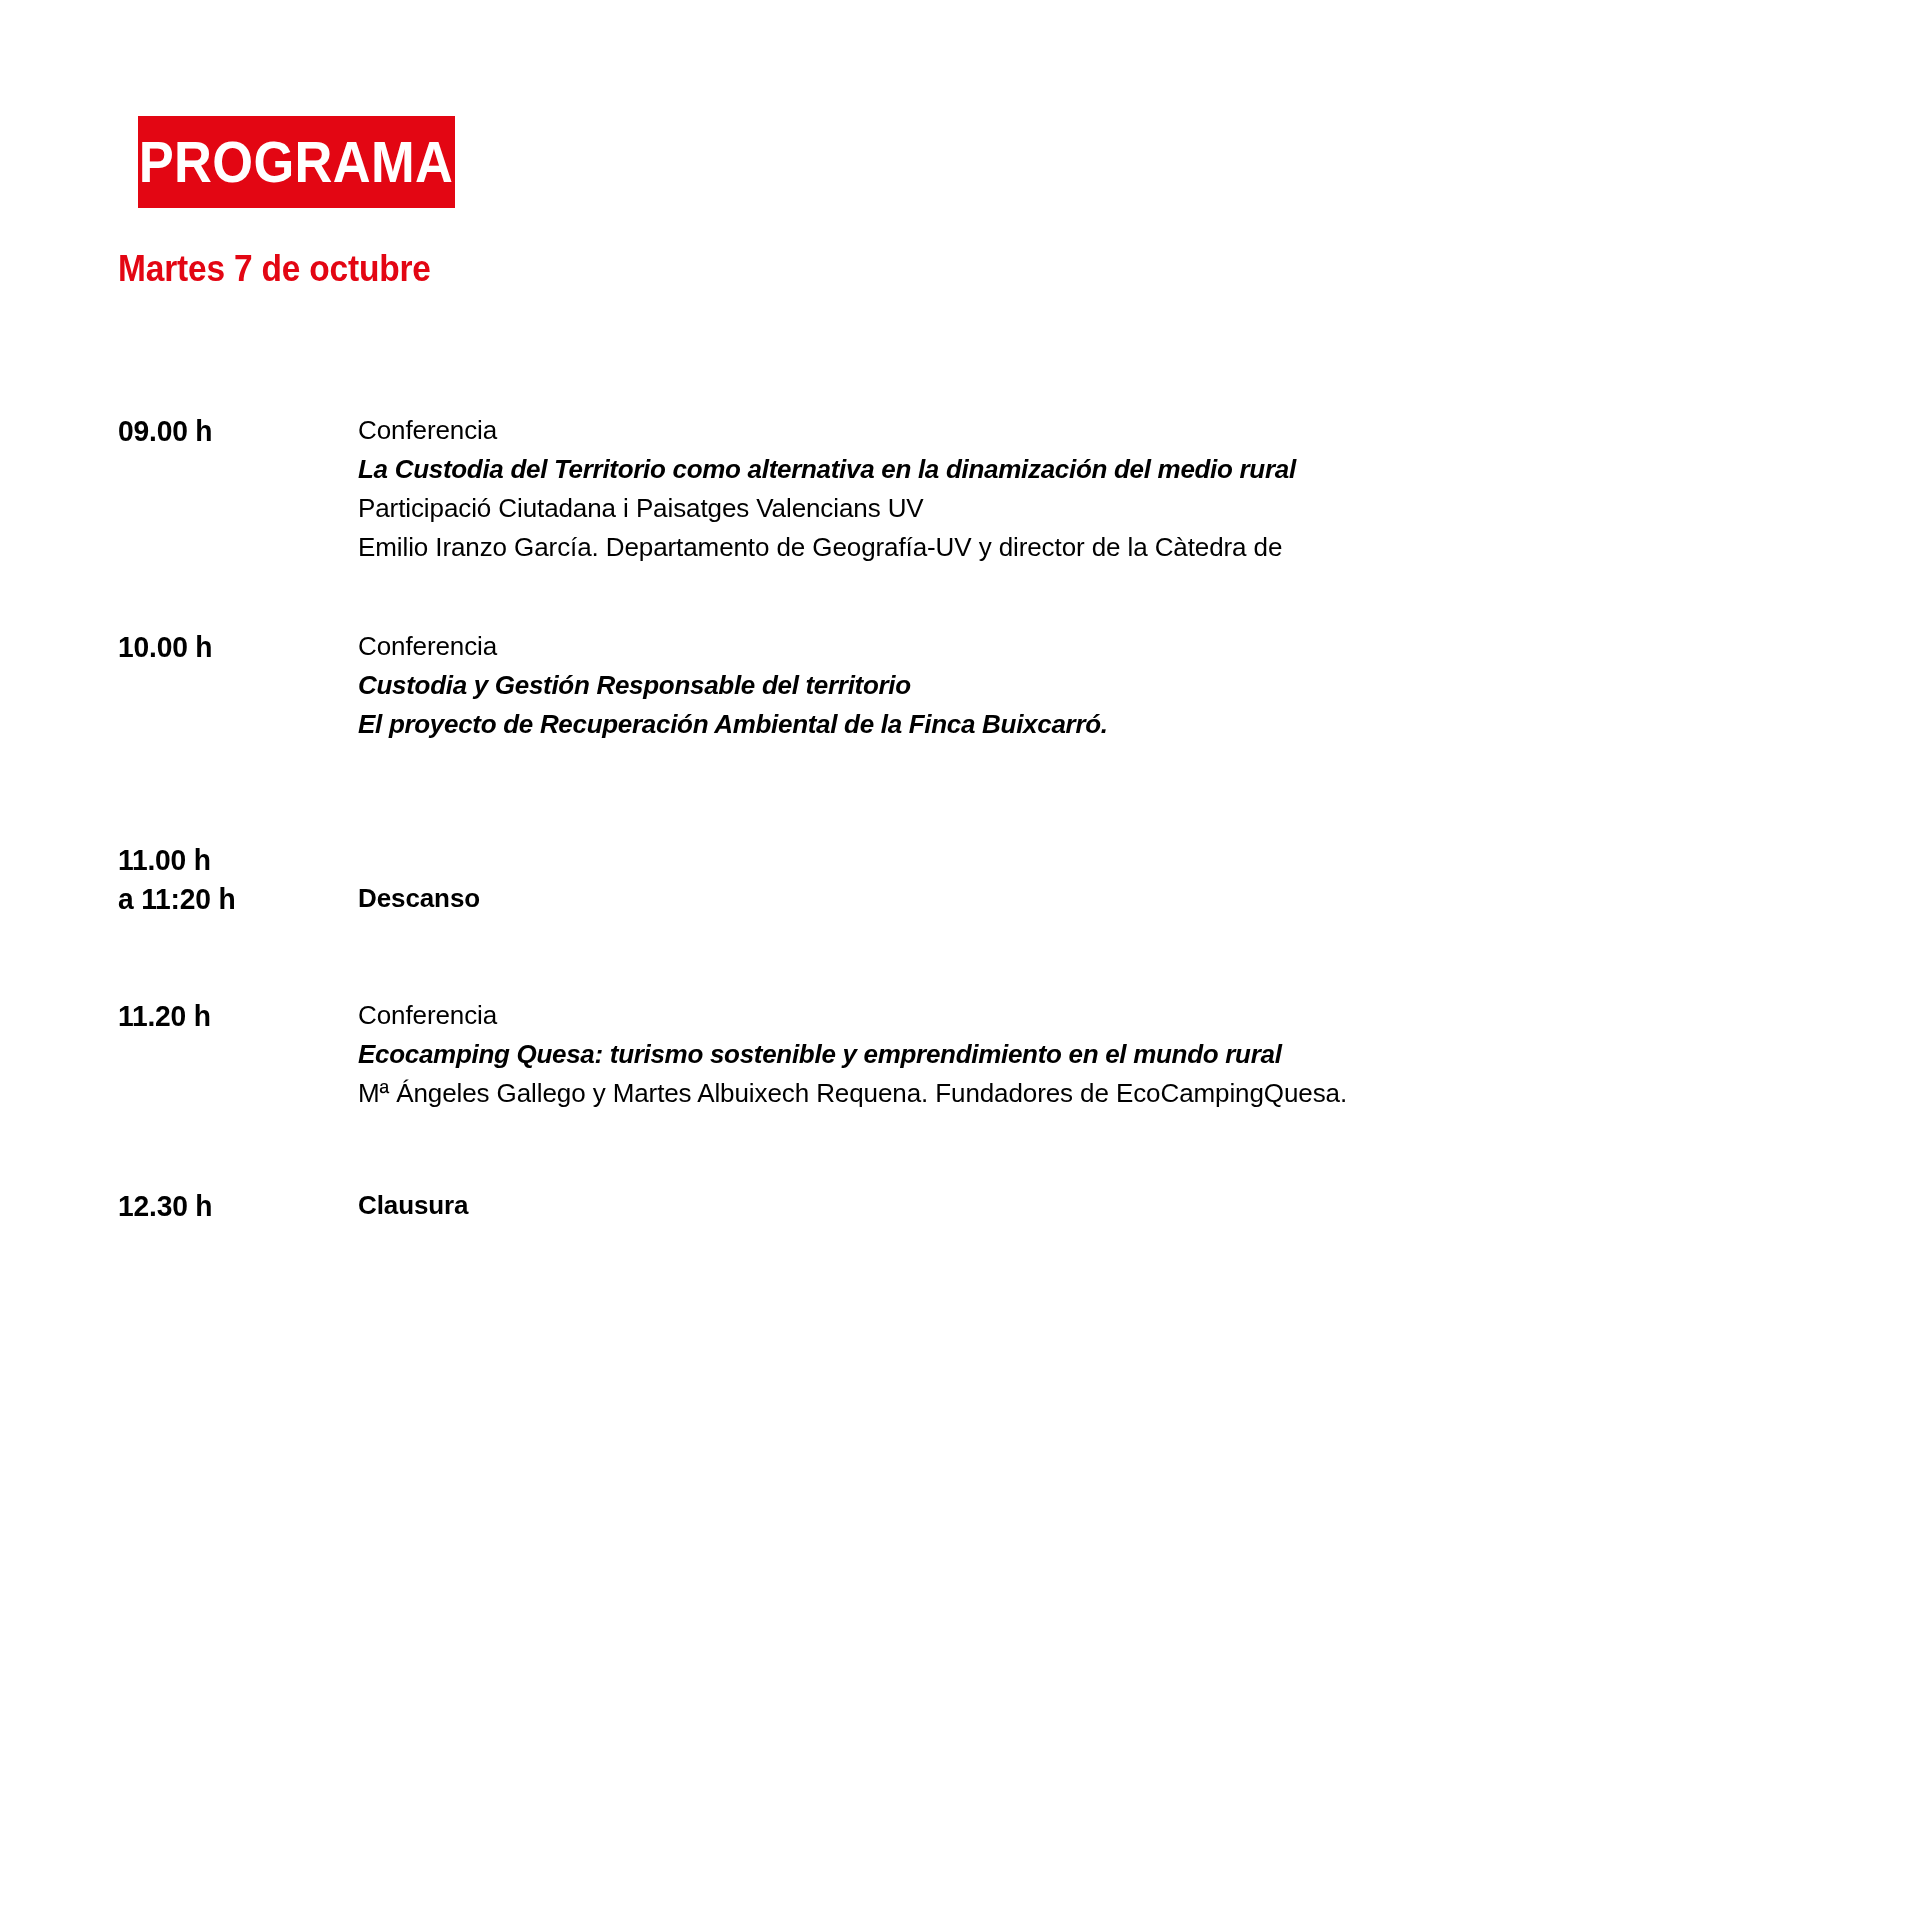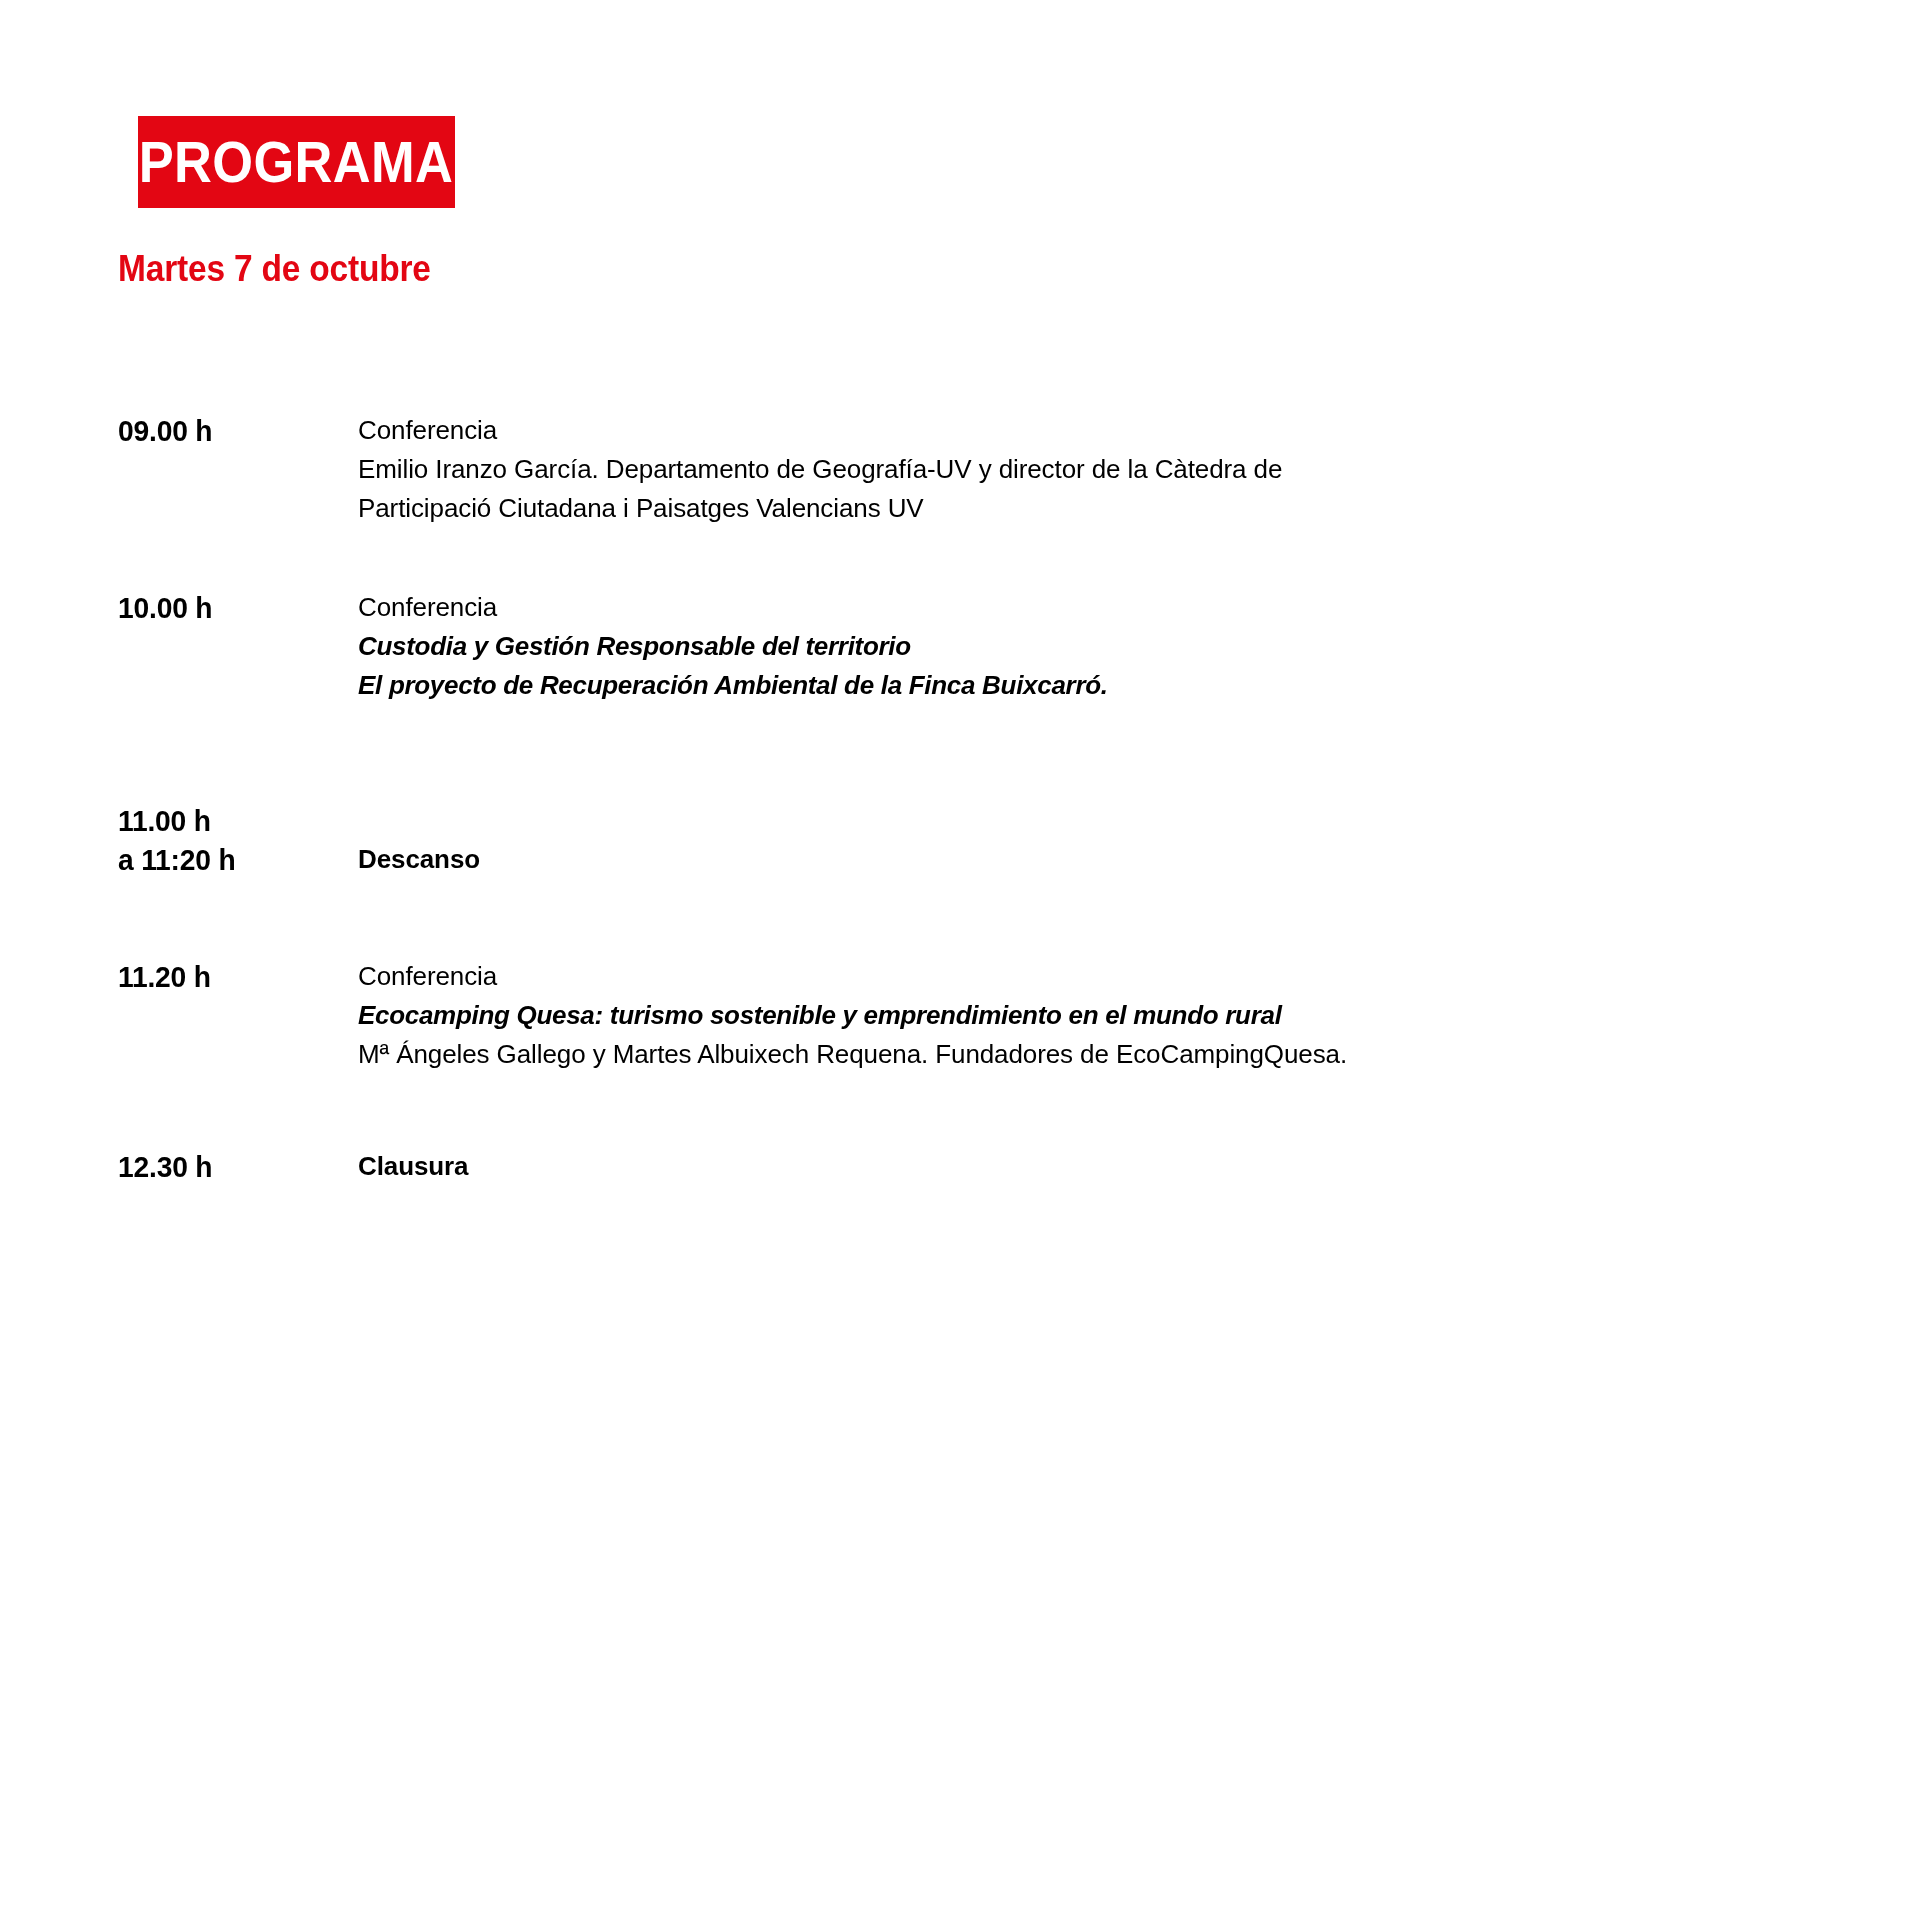--- a/index.html
+++ b/index.html
@@ -137,22 +137,23 @@
   <div class="day-heading">Martes 7 de octubre</div>
 
   <div class="schedule">
 
     <div class="entry">
       <div class="entry-time">
         <span class="time-line">09.00 h</span>
       </div>
       <div class="entry-body">
         <span class="kind">Conferencia</span>
+        <span class="title">La Custodia del Territorio  como alternativa en la dinamización del medio rural</span>
+        <span class="speaker">Participació Ciutadana i Paisatges Valencians UV</span>
         <span class="speaker">Emilio Iranzo García. Departamento de Geografía-UV y director de la Càtedra de</span>
-        <span class="speaker">Participació Ciutadana i Paisatges Valencians UV</span>
       </div>
     </div>
 
     <div class="gap-lg"></div>
 
     <div class="entry">
       <div class="entry-time">
         <span class="time-line">10.00 h</span>
       </div>
       <div class="entry-body">

